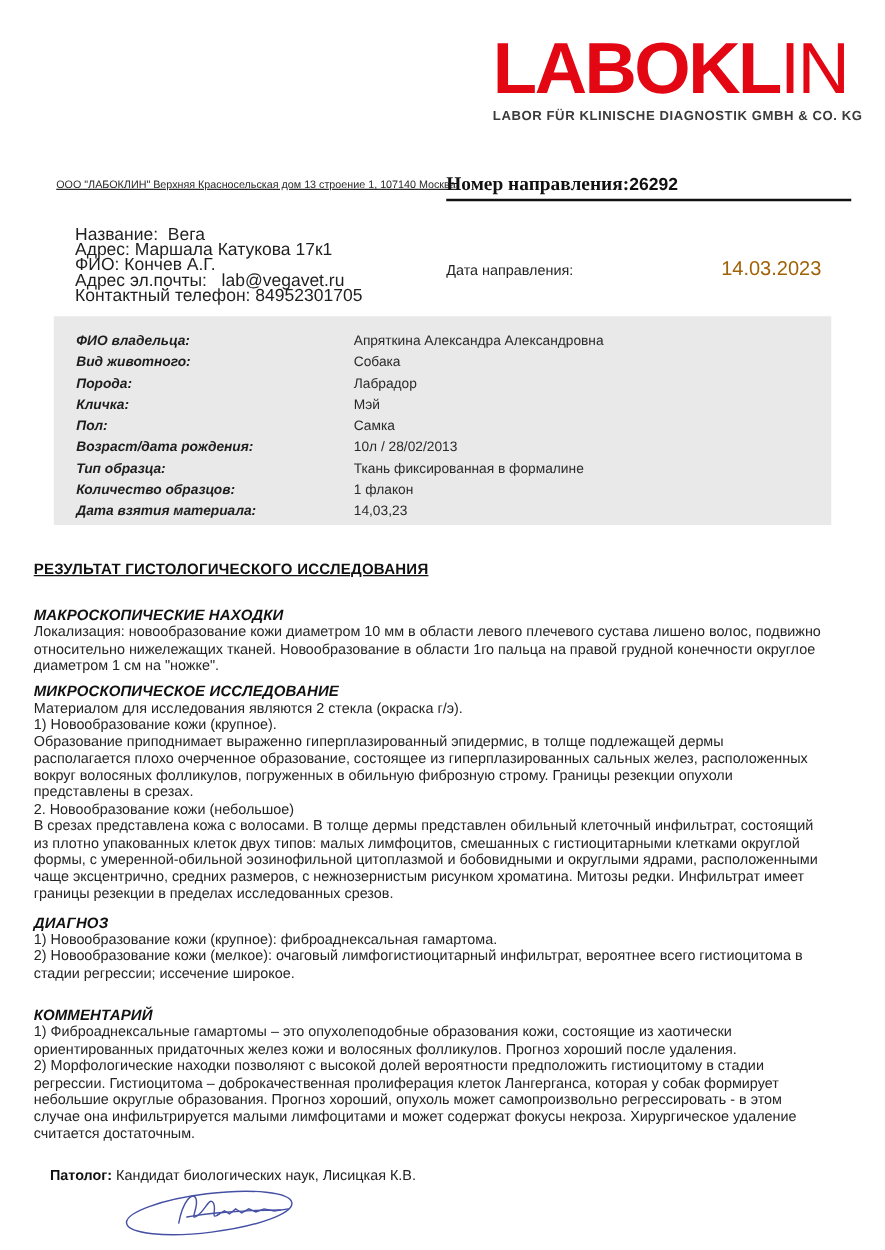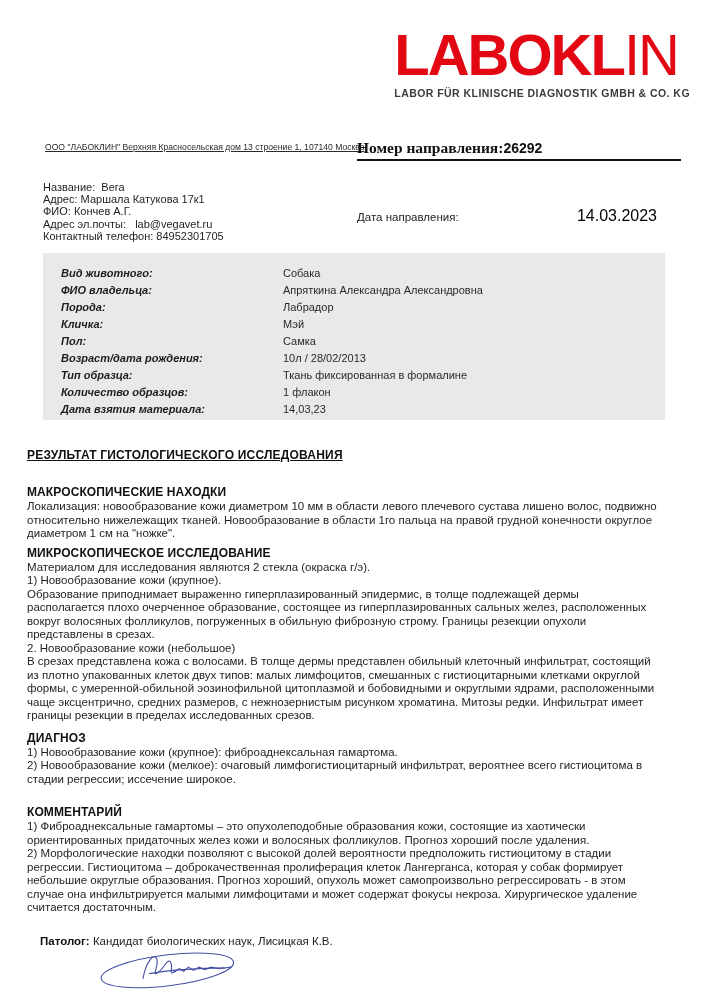--- a/index.html
+++ b/index.html
@@ -27,42 +27,42 @@
     color:#3b3b3b; letter-spacing:0.45px; white-space:nowrap;
   }
 
   
   .sender {
     position:absolute; left:45px; top:142px; width:320px;
     font-size:8.6px; line-height:10.5px; color:#2a2a2a;
   }
   .sender span { text-decoration:underline; }
   .clinic {
-    position:absolute; left:43px; top:181px; width:320px;
-    font-size:11px; line-height:12.2px; color:#1f1f1f;
+    position:absolute; left:60px; top:181px; width:320px;
+    font-size:14px; line-height:12.2px; color:#1f1f1f;
   }
   .clinic div { white-space:pre; }
 
   
   .referral { position:absolute; left:357px; top:139px; width:324px; }
   .ref-row {
     display:flex; justify-content:flex-start; align-items:baseline;
     border-bottom:2px solid #111; padding-bottom:2px;
   }
   .ref-label {
     font-family:"Liberation Serif", serif;
     font-weight:bold; font-size:15.5px; color:#111;
   }
   .ref-number { font-weight:bold; font-size:14px; color:#111; }
   .date-row {
     display:flex; justify-content:space-between; align-items:baseline;
     margin-top:14px; padding-right:24px;
   }
   .date-label { font-size:11.5px; color:#222;margin-top:36px; }
-  .date-value { font-size:16px; color:#000000; }
+  .date-value { font-size:16px; color:#a16207; }
 
   
   .patient-panel {
     position:absolute; left:43px; top:253px; width:622px; height:167px;
     background:#e9e9e9; padding:11px 0 0 18px;
   }
   .p-row { display:flex; height:17px; font-size:11px; align-items:center; }
   .p-label { width:222px; font-weight:bold; font-style:italic; color:#1d1d1d; }
   .p-value { color:#2a2a2a; }
 
@@ -71,21 +71,21 @@
   .report-title {
     font-size:12px; font-weight:bold; text-decoration:underline;
     letter-spacing:0.2px; color:#111;
   }
   .sec h3 { font-size:12px; font-weight:bold; color:#111; letter-spacing:0.1px; }
   .sec p { font-size:11.5px; line-height:13.5px; }
   .sec-macro   { margin-top:23px; }
   .sec-micro   { margin-top:5px; }
   .sec-diag    { margin-top:8px; }
   .sec-comment { margin-top:19px; }
-  .sec h3 { margin-bottom:1px; }
+  .sec h3 { margin-bottom:1px;font-style:italic; }
 
   
   .pathologist {
     position:absolute; left:40px; top:935px;
     font-size:11.5px; color:#222;
   }
   .pathologist .pl { font-weight:bold; color:#111; }
   .signature { position:absolute; left:92px; top:946px; width:180px; height:52px; }
 </style>
 </head>
@@ -116,26 +116,26 @@
       <span class="ref-number">26292</span>
     </div>
     <div class="date-row">
       <span class="date-label">Дата направления:</span>
       <span class="date-value">14.03.2023</span>
     </div>
   </div>
 
   <div class="patient-panel">
     <div class="p-row">
+      <span class="p-label">ФИО владельца:</span>
+      <span class="p-value">Апряткина Александра Александровна</span>
+    </div>
+    <div class="p-row">
       <span class="p-label">Вид животного:</span>
       <span class="p-value">Собака</span>
-    </div>
-    <div class="p-row">
-      <span class="p-label">ФИО владельца:</span>
-      <span class="p-value">Апряткина Александра Александровна</span>
     </div>
     <div class="p-row">
       <span class="p-label">Порода:</span>
       <span class="p-value">Лабрадор</span>
     </div>
     <div class="p-row">
       <span class="p-label">Кличка:</span>
       <span class="p-value">Мэй</span>
     </div>
     <div class="p-row">

